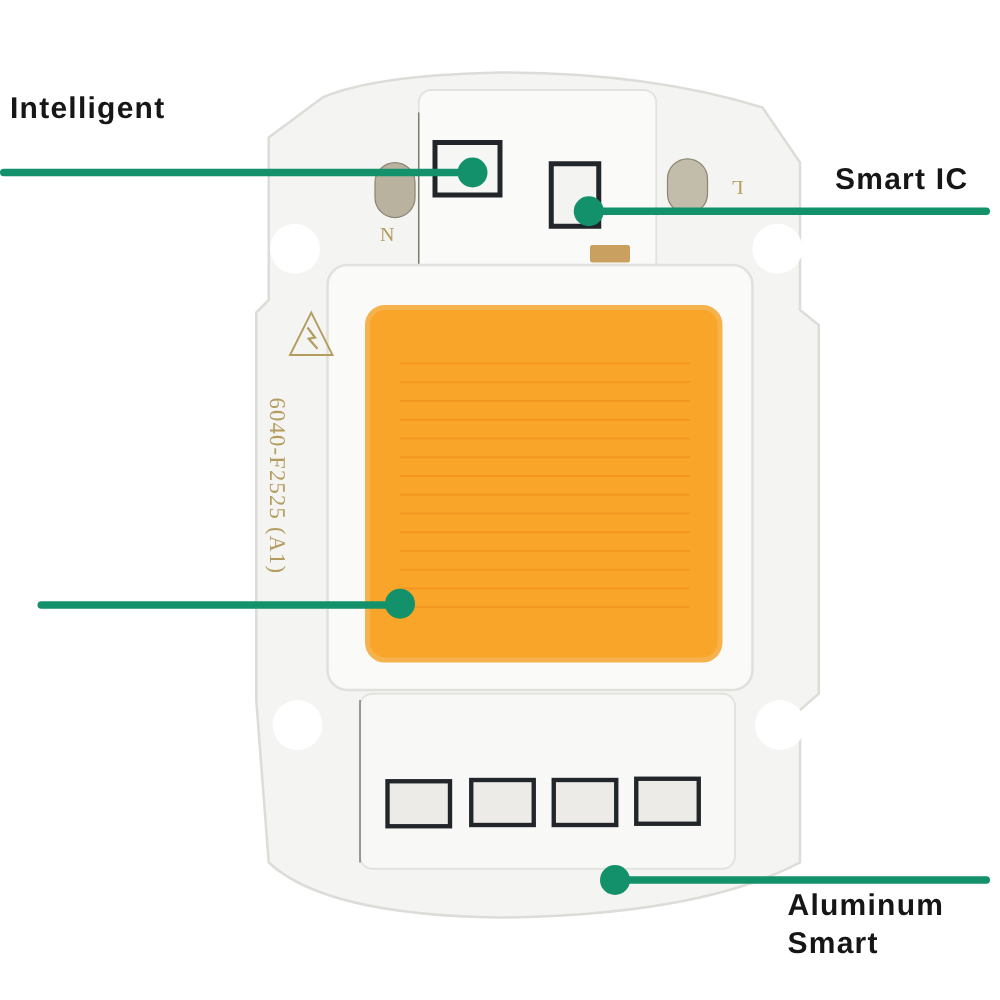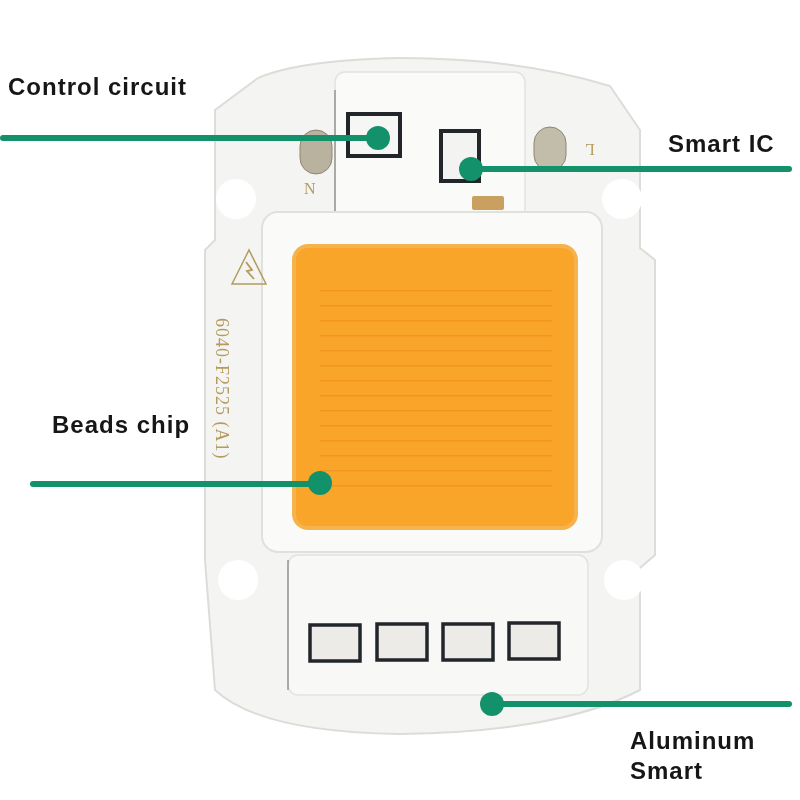--- a/index.html
+++ b/index.html
@@ -68,35 +68,34 @@
     <polygon points="232,284 266,284 249,250" fill="none" stroke="#b39c5e" stroke-width="1.5"></polygon>
     <polyline points="246,262 252,270 247,271 254,279" fill="none" stroke="#b39c5e" stroke-width="1.8"></polyline>
   </g>
 </svg>
 
 <div class="pcb-mark" style="left:304px;top:180px;font-size:16px;">N</div>
 <div class="pcb-mark" style="left:585px;top:140px;font-size:16px;transform:rotate(180deg);">L</div>
 <div class="vert-code">6040-F2525 (A1)</div>
 
 <div class="label" style="left:8px;top:72px;">
-  <span>Control circuit</span>
+  <span>Intelligent</span>
 </div>
 <div class="leader" style="left:0;top:135px;width:376px;background:#13916a;"></div>
 <div class="dot" style="left:366px;top:126px;background:#13916a;"></div>
 
 <div class="label" style="left:668px;top:129px;">
   <span>Smart IC</span>
 </div>
 <div class="leader" style="left:470px;top:166px;width:322px;background:#13916a;"></div>
 <div class="dot" style="left:459px;top:157px;background:#13916a;"></div>
 
 <div class="label" style="left:52px;top:410px;">
-  <span>Beads chip</span>
 </div>
 <div class="leader" style="left:30px;top:481px;width:292px;background:#13916a;"></div>
 <div class="dot" style="left:308px;top:471px;background:#13916a;"></div>
 
-<div class="label" style="left:630px;top:710px;margin-top:16px;">
+<div class="label" style="left:630px;top:710px;">
   <span>Aluminum</span>
   <span>Smart</span>
 </div>
 <div class="leader" style="left:492px;top:701px;width:300px;background:#13916a;"></div>
 <div class="dot" style="left:480px;top:692px;background:#13916a;"></div>
 
 </body></html>

